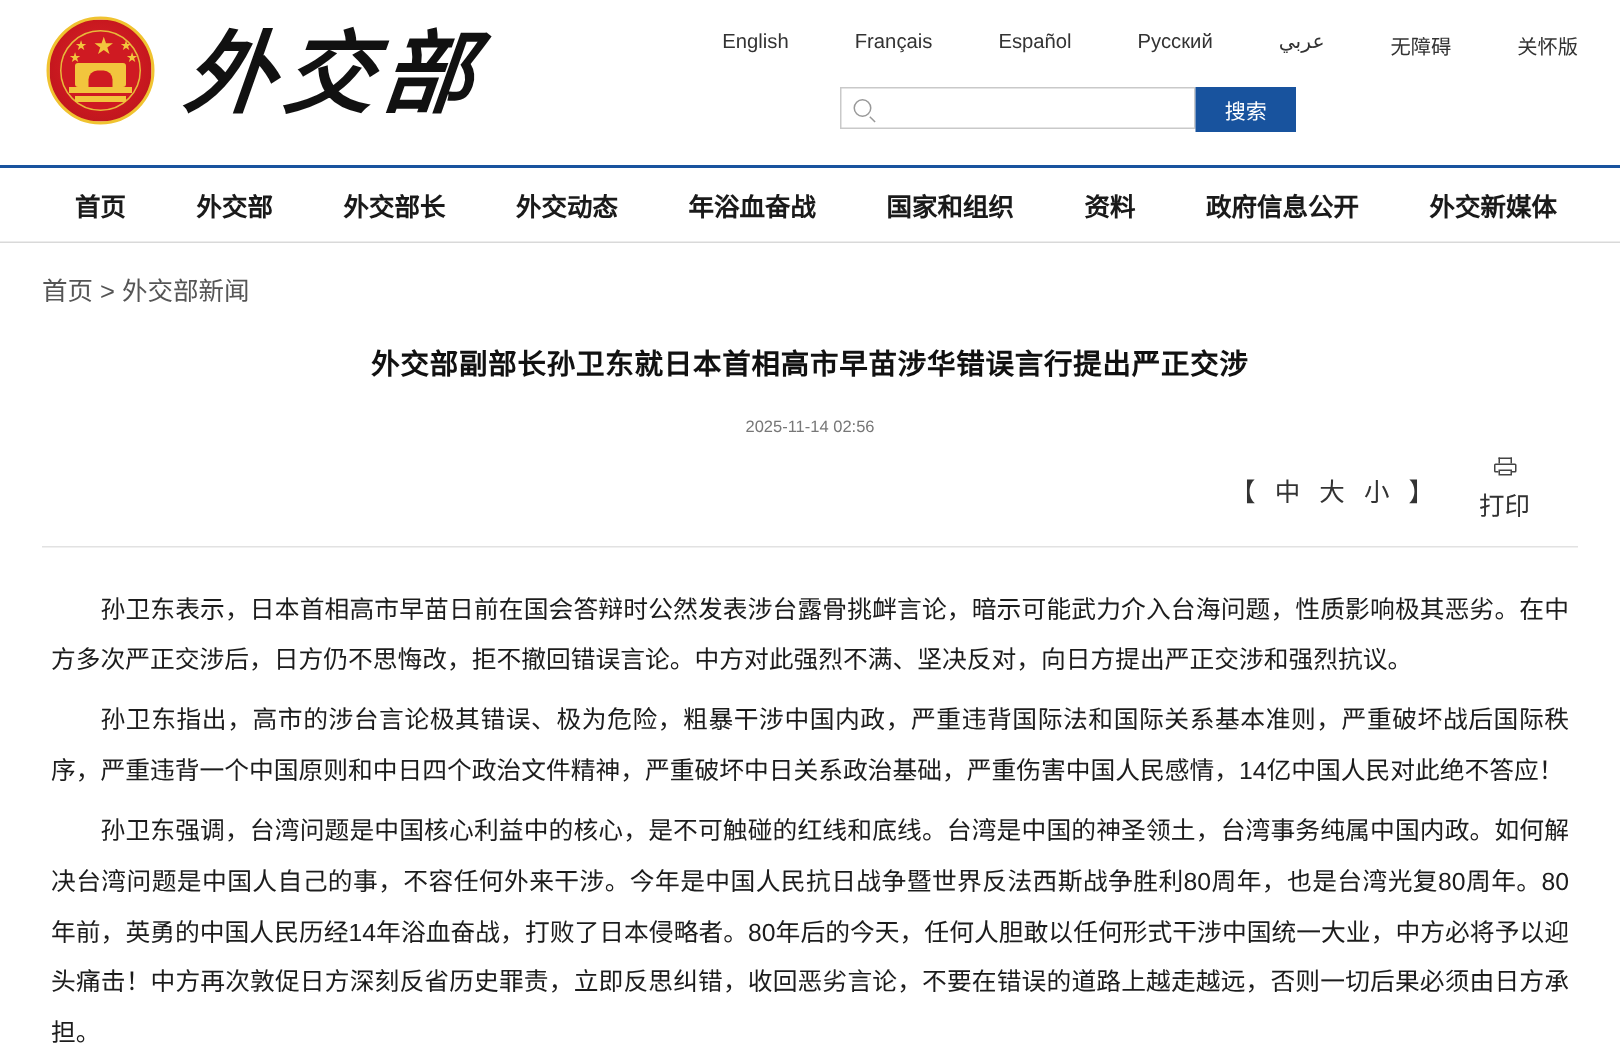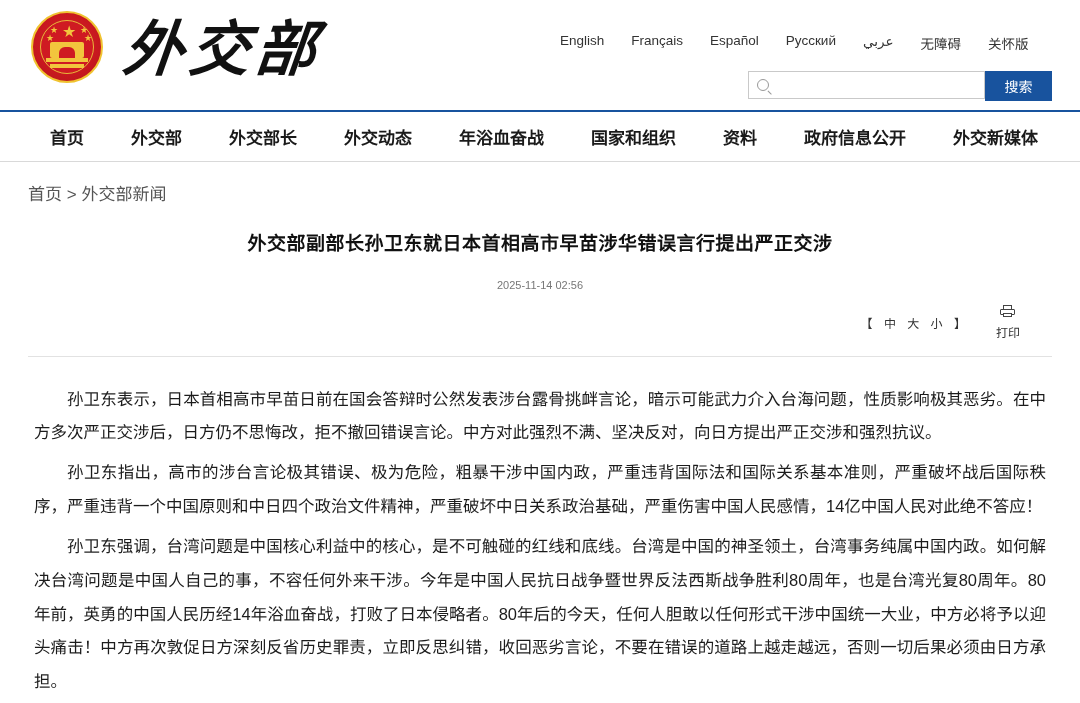--- a/index.html
+++ b/index.html
@@ -98,36 +98,35 @@
 
   .header-right {
     position: absolute;
     right: 0;
     top: 0;
     width: 520px;
     padding-right: 28px;
   }
   .lang-bar {
     display: flex;
-    justify-content: flex-start;
-    gap: 27px;
+    justify-content: flex-end;
+    gap: 44px;
     padding-top: 20px;
     font-size: 13.5px;
     color: #333;
-    margin-top: 13px;
   }
   .lang-bar a {
     color: #333;
     text-decoration: none;
     white-space: nowrap;
   }
   .search-row {
     margin-top: 18px;
     display: flex;
-    justify-content: flex-end;
+    justify-content: flex-start;
   }
   .search-box {
     width: 237px;
     height: 28px;
     border: 1px solid #c9c9c9;
     background: #fff;
     display: flex;
     align-items: center;
     padding-left: 8px;
   }
@@ -217,21 +216,21 @@
     margin-top: 22px;
     font-size: 11px;
     color: #777;
   }
   .tools {
     padding: 14px 60px 0 0;
     display: flex;
     justify-content: flex-end;
     align-items: center;
     gap: 26px;
-    font-size: 12px;
+    font-size: 17px;
     color: #333;
   }
   .fontsize {
     letter-spacing: 4px;
   }
   .fontsize span { cursor: pointer; }
   .print {
     display: flex;
     align-items: center;
     gap: 6px;

